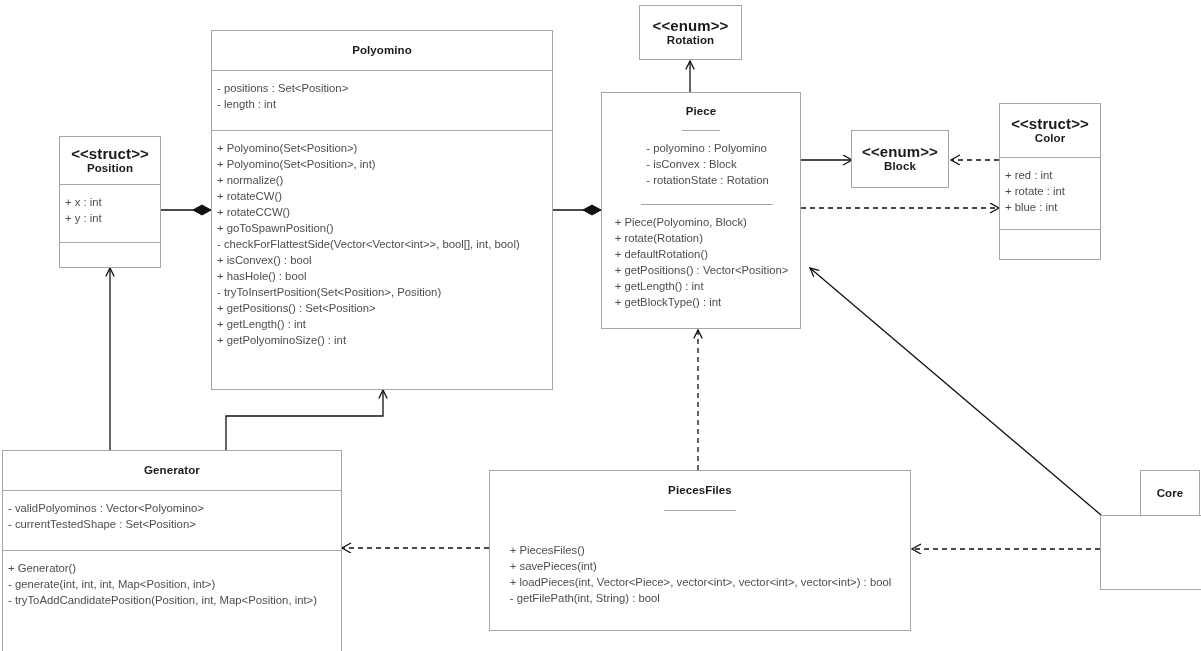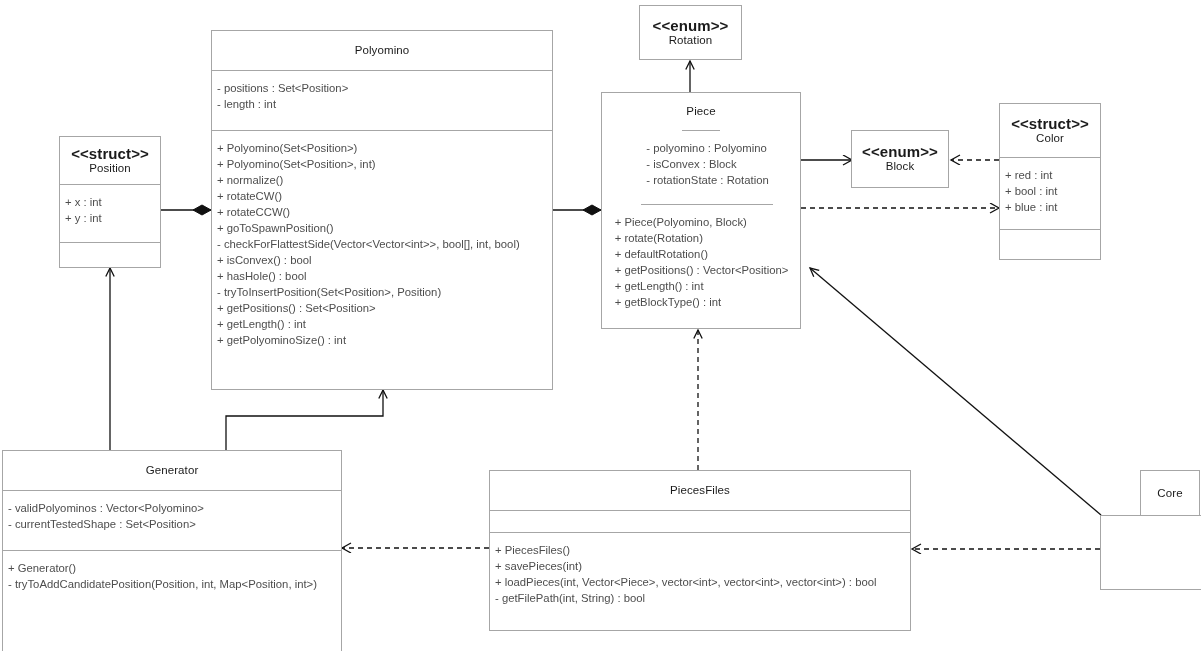--- a/index.html
+++ b/index.html
@@ -54,21 +54,21 @@
     padding: 4px 4px;
   }
   .stereotype {
     display: block;
     font-weight: bold;
     font-size: 15px;
     line-height: 15px;
   }
   .classname {
     display: block;
-    font-weight: normal;
+    font-weight: bold;
     font-size: 11.5px;
     line-height: 15px;
   }
   .cmp-members {
     padding: 9px 4px 25px 5px;
     font-size: 11.3px;
     line-height: 16px;
     color: #4d4d4d;
     white-space: nowrap;
   }
@@ -231,41 +231,42 @@
     </div>
   </div>
 
   <div class="uml-class" style="left:999px; top:103px; width:102px; height:157px;">
     <div class="compartment cmp-name" style="height:54px;">
       <span class="stereotype">&lt;&lt;struct&gt;&gt;</span>
       <span class="classname">Color</span>
     </div>
     <div class="compartment cmp-members" style="height:72px;">
       <span class="member">+ red : int</span>
-      <span class="member">+ bool : int</span>
+      <span class="member">+ rotate : int</span>
       <span class="member">+ blue : int</span>
     </div>
     <div class="compartment last cmp-empty"></div>
   </div>
 
   <div class="uml-class" style="left:2px; top:450px; width:340px; height:245px;">
     <div class="compartment cmp-name" style="height:40px;">
       <span class="classname">Generator</span>
     </div>
     <div class="compartment cmp-members" style="height:60px;">
       <span class="member">- validPolyominos : Vector&lt;Polyomino&gt;</span>
       <span class="member">- currentTestedShape : Set&lt;Position&gt;</span>
     </div>
     <div class="compartment last cmp-members">
       <span class="member">+ Generator()</span>
+      <span class="member">- generate(int, int, int, Map&lt;Position, int&gt;)</span>
       <span class="member">- tryToAddCandidatePosition(Position, int, Map&lt;Position, int&gt;)</span>
     </div>
   </div>
 
-  <div class="uml-class" style="left:489px; top:470px; width:422px; height:161px;">
+  <div class="uml-class" style="left:489px; top:470px; width:422px; height:161px;align-items:center;">
     <div class="compartment cmp-name" style="height:40px;">
       <span class="classname">PiecesFiles</span>
     </div>
     <div class="compartment" style="height:22px;"></div>
     <div class="compartment last cmp-members">
       <span class="member">+ PiecesFiles()</span>
       <span class="member">+ savePieces(int)</span>
       <span class="member">+ loadPieces(int, Vector&lt;Piece&gt;, vector&lt;int&gt;, vector&lt;int&gt;, vector&lt;int&gt;) : bool</span>
       <span class="member">- getFilePath(int, String) : bool</span>
     </div>

